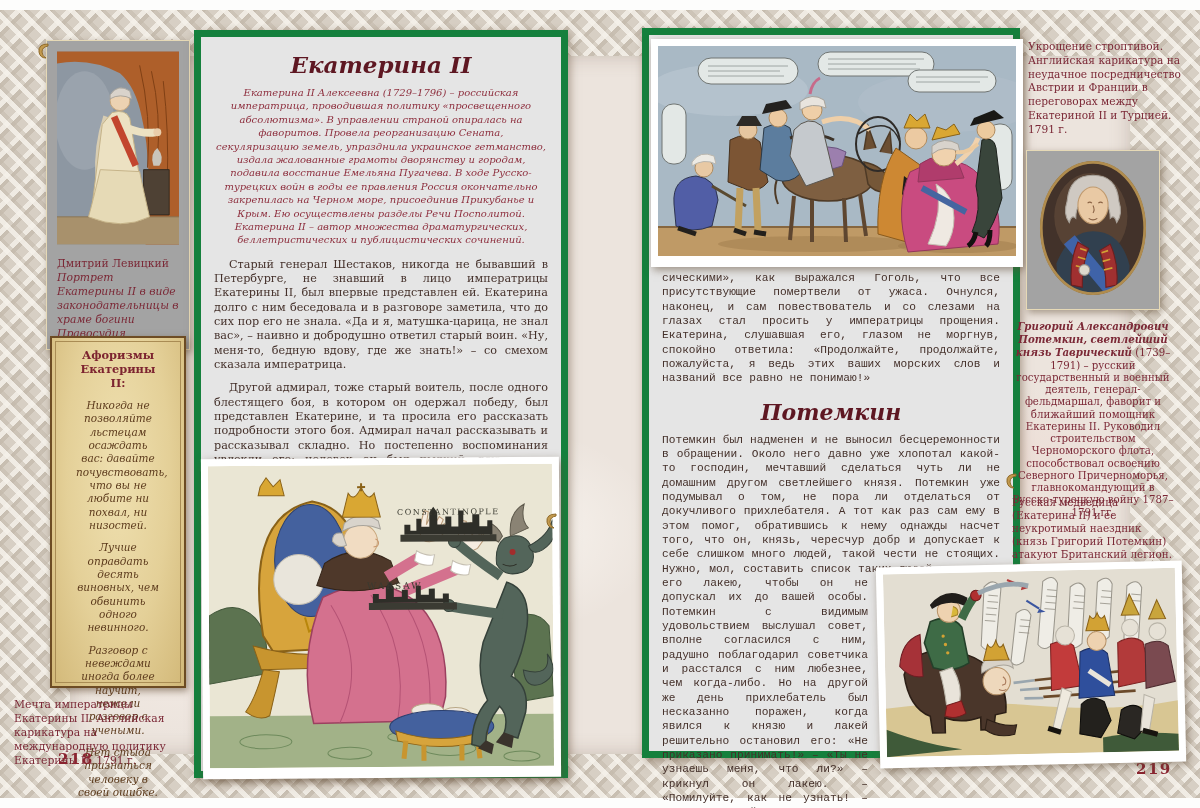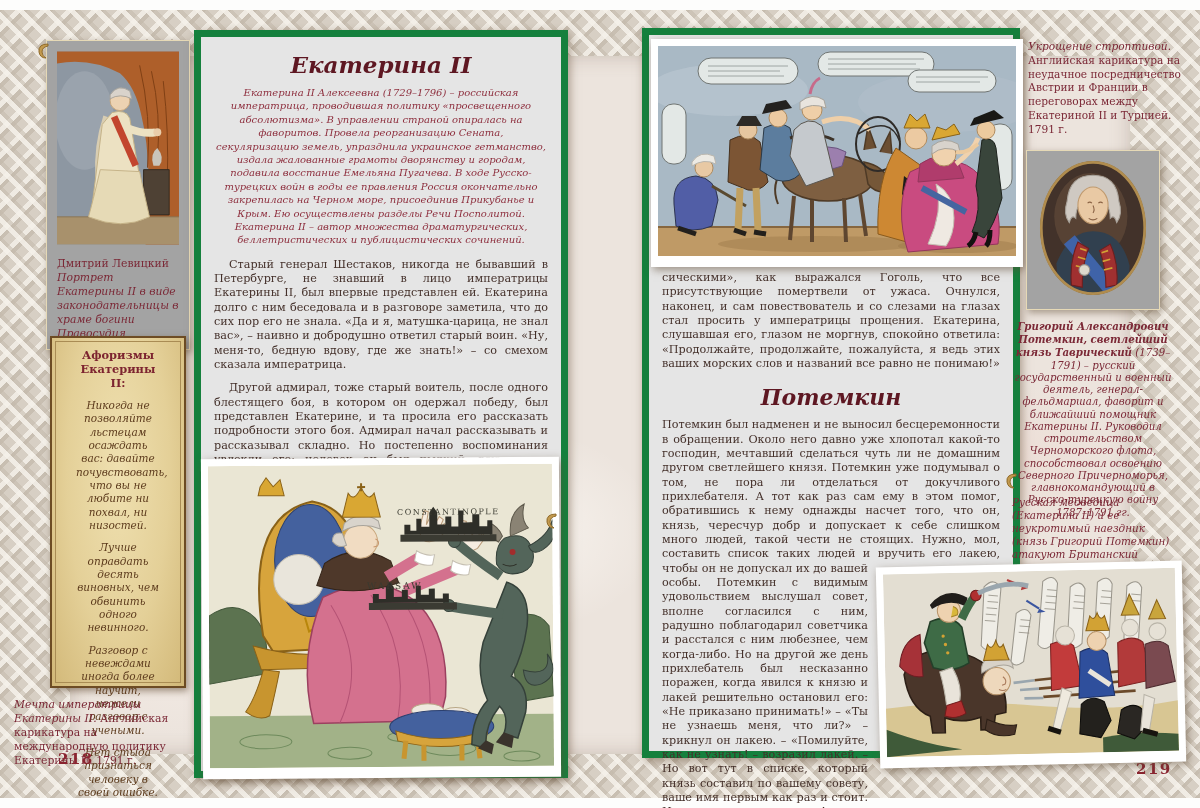--- a/index.html
+++ b/index.html
@@ -23,25 +23,25 @@
       radial-gradient(ellipse 260px 160px at 12% 84%, rgba(248,238,232,.7), rgba(248,238,232,0) 60%);
     box-shadow:0 0 20px rgba(118,98,82,.3) inset;}
   .sheet{position:absolute;background:#e5e5e5;box-shadow:2px 3px 9px rgba(105,82,58,.5);border:7px solid #15803d;box-sizing:border-box;}
   .card{position:absolute;background:#fff;padding:7px;box-shadow:2px 3px 8px rgba(95,75,52,.55);box-sizing:content-box;}
   .cream-card{position:absolute;background:#a3a3a3;border:1px solid #e6d9b6;box-shadow:2px 3px 7px rgba(100,80,55,.5);box-sizing:border-box;}
   h1.article-title,h2.article-heading{font-style:italic;font-weight:bold;color:#5e1722;text-align:center;}
   h1.article-title{font-size:23px;margin:8px 0 7px;}
   h2.article-heading{font-size:22px;margin:13px 0 8px;}
   p.lead{font-style:italic;color:#8e2f3e;font-size:10px;line-height:1.34;text-align:center;margin:8px 2px 11px;}
   p.body-par{font-size:11.2px;line-height:1.28;color:#44302a;text-align:justify;text-indent:15px;margin:0 0 9px;}
-  p.cont-par{font-size:11.2px;line-height:1.28;color:#44302a;text-align:justify;margin:0;}
+  p.cont-par{font-size:11.2px;line-height:1.28;color:#44302a;text-align:justify;margin:0;font-family:Liberation Mono, monospace;}
   .sp-a{float:right;width:1px;height:152px;margin-right:-1px;}
   .sp-b{float:right;clear:right;width:132px;height:340px;}
   .cap{position:absolute;font-size:10.6px;line-height:1.3;color:#7b2836;}
-  .cap .it{font-style:italic;}
+  .cap .it{}
   .cap .bd{font-style:italic;font-weight:bold;}
   .pagenum{position:absolute;font-size:15px;font-weight:bold;color:#8a2430;letter-spacing:1.5px;}
   
   .portrait-card{left:46px;top:40px;width:144px;padding:9px 10px 8px;}
   .portrait-card .pc-cap{margin-top:7px;font-size:10.8px;line-height:1.3;color:#7b2836;}
   .portrait-card .artist{display:block;}
   .portrait-card .ptitle{font-style:italic;text-align:center;}
   
   .aphorisms{position:absolute;left:50px;top:336px;width:136px;height:352px;box-sizing:border-box;
     padding:10px 24px;text-align:center;

